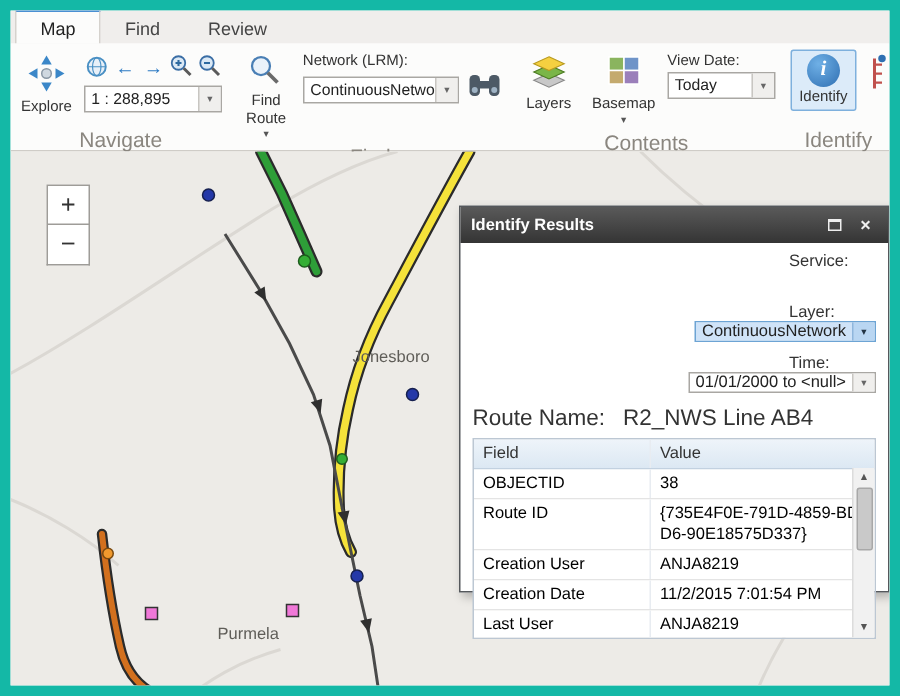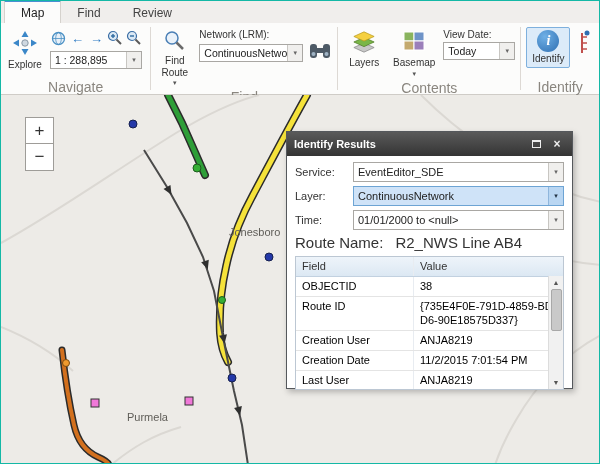--- a/index.html
+++ b/index.html
@@ -1,17 +1,17 @@
 <!DOCTYPE html>
 <html><head>
 <meta charset="utf-8">
 <style>
   * { box-sizing: border-box; margin: 0; padding: 0; }
   body { font-family: "Liberation Sans", sans-serif; background: #fff; }
-  .window { width: 600px; height: 464px; border: 1px solid #14b8a6; background: #fcfcfb;
+  .window { width: 600px; height: 464px; border: 7px solid #14b8a6; background: #fcfcfb;
             display: flex; flex-direction: column; position: relative; overflow: hidden; }
 
   
   .tabbar { height: 22px; background: #f0eeec; display: flex; align-items: flex-end; padding-left: 3px; }
   .tab { padding: 4px 16px 3px; font-size: 12px; color: #444; }
   .tab.active { background: #fcfcfb; border: 1px solid #d5d2cd; border-bottom: none;
                 border-top: 2px solid #4a8fd2; color: #222; }
 
   
   .ribbon { height: 72px; background: #fcfcfb; display: flex; border-bottom: 1px solid #cfccc7; }
@@ -44,30 +44,30 @@
   
   .map { position: relative; flex: 1; background: #edebe7; overflow: hidden; }
   .map svg.base { position: absolute; inset: 0; }
   .zoomctl { position: absolute; left: 24px; top: 22px; width: 29px; z-index: 3; }
   .zbtn { width: 29px; height: 27px; background: #fff; border: 1px solid #9e9c98; font-size: 17px;
           color: #333; display: flex; align-items: center; justify-content: center; }
   .zbtn + .zbtn { border-top: none; }
   .maplabel { position: absolute; font-size: 11px; color: #5f5d58; z-index: 2; }
 
   
-  .panel { position: absolute; left: 285px; top: 36px; width: 287px; height: 258px; background: #fff;
+  .panel { position: absolute; left: 299px; top: 36px; width: 287px; height: 258px; background: #fff;
            border: 1px solid #55585c; z-index: 5; box-shadow: 2px 3px 6px rgba(0,0,0,.25); }
   .panel-h { height: 24px; background: linear-gradient(#5a5a5a, #343434); color: #fff; display: flex;
              align-items: center; padding: 0 7px; font-size: 11px; font-weight: bold; }
   .panel-h .sp { flex: 1; }
   .winbtn { width: 16px; height: 14px; display: flex; align-items: center; justify-content: center;
             color: #eee; font-size: 12px; margin-left: 5px; }
   .maxico { width: 9px; height: 8px; border: 1px solid #eee; border-top-width: 2px; }
   .panel-b { padding: 6px 8px 4px; }
-  .frow { display: flex; align-items: center; height: 20px; margin-bottom: 4px; }
+  .frow { display: flex; align-items: flex-end; height: 20px; margin-bottom: 14px; flex-direction: column; }
   .flabel { width: 58px; font-size: 11px; color: #333; }
   .frow .dd { flex: 1; height: 20px; font-size: 11px; }
   .dd.hl { border-color: #6da4d4; }
   .dd.hl .txt { background: #cfe3f8; }
   .dd.hl .arrow { background: #b9d6f2; border-left-color: #8fb6dc; color: #234; }
   .routename { font-size: 15px; color: #333; height: 18px; margin: 1px 0 4px; display: flex; gap: 12px; text-align: center; }
 
   .tbl { border: 1px solid #bcc7d3; height: 134px; position: relative; overflow: hidden; font-size: 11px; }
   .tr { display: flex; border-bottom: 1px solid #e4e4e4; background: #fff; }
   .tr.head { background: linear-gradient(#eef4fa, #dce8f3); border-bottom: 1px solid #c2d1e0; color: #333; }
@@ -280,40 +280,36 @@
       <rect x="90" y="304" width="8" height="8" fill="#f078d8" stroke="#333"></rect>
       <rect x="184" y="302" width="8" height="8" fill="#f078d8" stroke="#333"></rect>
     </svg>
 
     <div class="zoomctl">
       <div class="zbtn">+</div>
       <div class="zbtn">−</div>
     </div>
 
     <div class="maplabel" style="left:228px; top:131px;">Jonesboro</div>
-    <div class="maplabel" style="left:126px; top:316px;">Purmela</div>
+    <div class="maplabel" style="left:138px; top:316px;">Purmela</div>
 
     <div class="panel">
       <div class="panel-h">
         <span>Identify Results</span>
         <span class="sp"></span>
         <span class="winbtn">
             <span class="maxico"></span>
           </span>
         <span class="winbtn">
             <span>×</span>
           </span>
       </div>
       <div class="panel-b">
         <div class="frow">
           <span class="flabel">Service:</span>
-          <div class="dd">
-            <span class="txt">EventEditor_SDE</span>
-            <span class="arrow">▾</span>
-          </div>
         </div>
         <div class="frow">
           <span class="flabel">Layer:</span>
           <div class="dd hl">
             <span class="txt">ContinuousNetwork</span>
             <span class="arrow">▾</span>
           </div>
         </div>
         <div class="frow">
           <span class="flabel">Time:</span>

